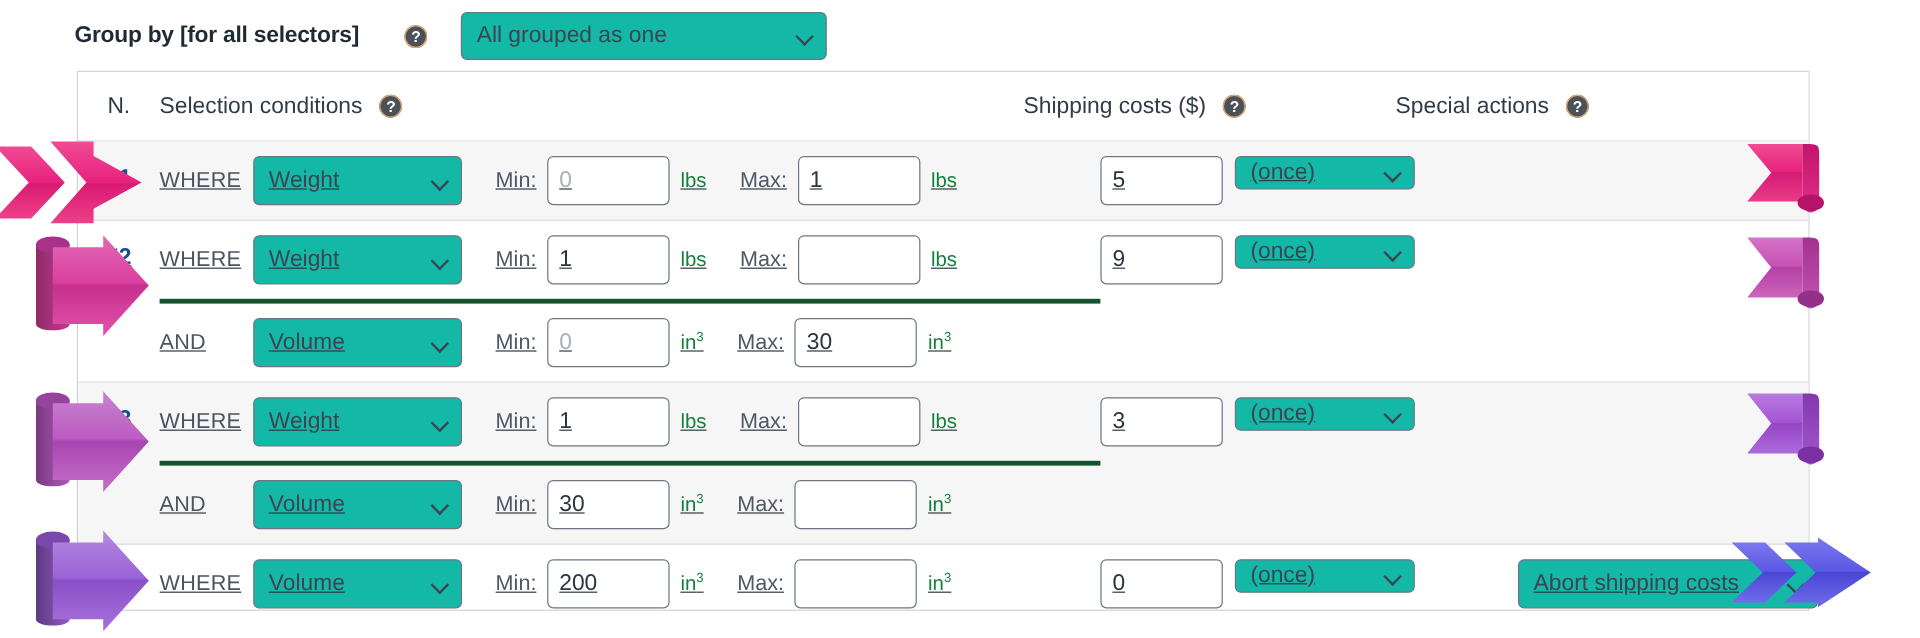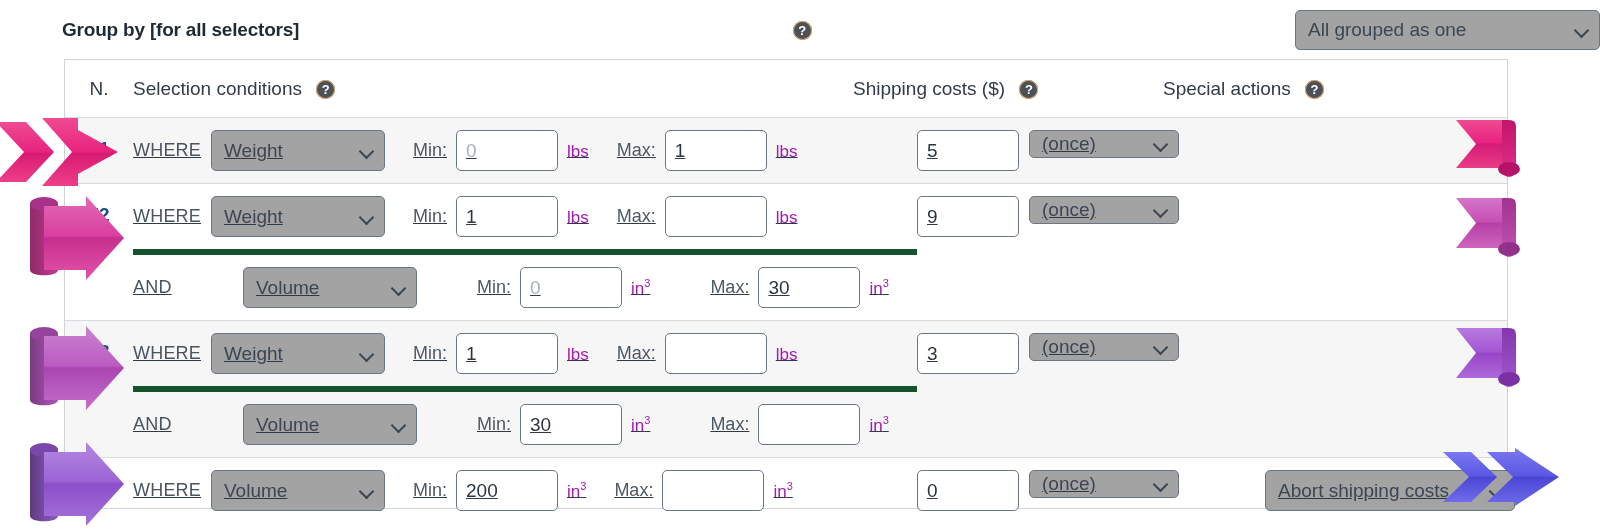--- a/index.html
+++ b/index.html
@@ -16,21 +16,20 @@
     overflow: hidden;
   }
 
   
   #groupbar {
     position: absolute;
     left: 0; top: 0;
     width: 1600px; height: 60px;
     display: flex;
     align-items: center;
-    justify-content: space-between;
   }
   #groupbar .gb-label {
     margin-left: 62px;
     font-size: 19px;
     font-weight: bold;
     color: #1f2a35;
     letter-spacing: -0.2px;
     white-space: nowrap;
   }
   .helpicon {
@@ -45,21 +44,21 @@
     text-align: center;
     vertical-align: middle;
     box-shadow: 0 0 0 1px #e2a96a inset;
   }
   #groupbar .gb-help { margin-left: 38px; }
 
   .select-box {
     box-sizing: border-box;
     border: 1px solid #6b7683;
     border-radius: 5px;
-    background: #a3a3a3;
+    background: #14b8a6;
     display: flex;
     align-items: center;
     justify-content: space-between;
     padding: 0 10px 0 12px;
     font-size: 19px;
     color: #3c4653;
     white-space: nowrap;
   }
   .select-box .chev {
     display: inline-block;
@@ -125,21 +124,21 @@
     font-size: 19px;
     font-weight: bold;
     color: #1b4e82;
   }
   .rule-conds { width: 784px; flex: 0 0 784px; }
   .cond-line {
     height: 65px;
     display: flex;
     align-items: center;
   }
-  .cond-line + .cond-line { border-top: 6px solid #14532d; gap: 32px; }
+  .cond-line + .cond-line { border-top: 4px solid #14532d; }
 
   .kw {
     width: 78px;
     flex: 0 0 78px;
     font-size: 18px;
     color: #4a545f;
     letter-spacing: 0.2px;
   }
   .cond-select { width: 174px; height: 41px; flex: 0 0 174px; }
 
@@ -159,21 +158,21 @@
     font-size: 19px;
     color: #2c3540;
     padding: 0 9px;
     line-height: 39px;
     white-space: nowrap;
     overflow: hidden;
   }
   .txt.ph { color: #a9b0b8; }
   .unit {
     font-size: 17px;
-    color: #a21caf;
+    color: #15803d;
     margin-left: 9px;
     white-space: nowrap;
   }
   .unit sup { font-size: 11px; vertical-align: super; }
 
   .rule-ship {
     width: 300px;
     flex: 0 0 300px;
     display: flex;
     align-items: flex-start;

